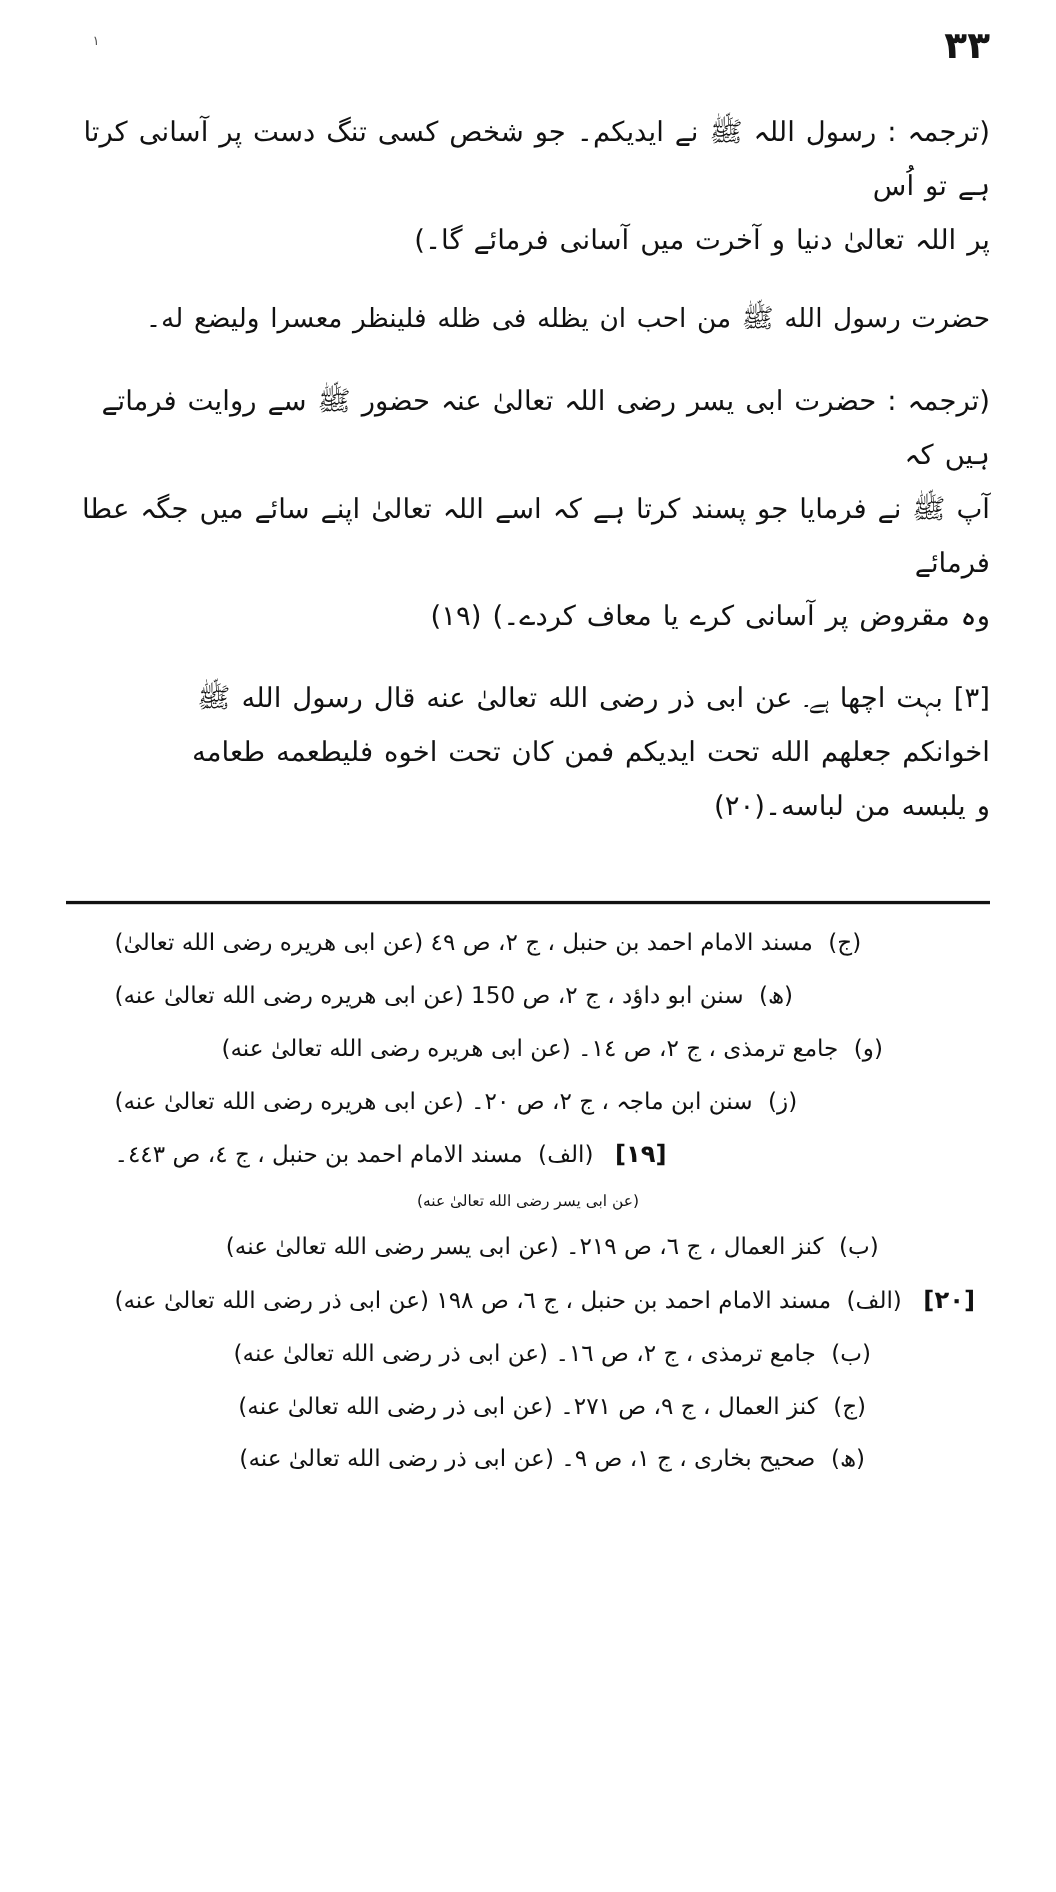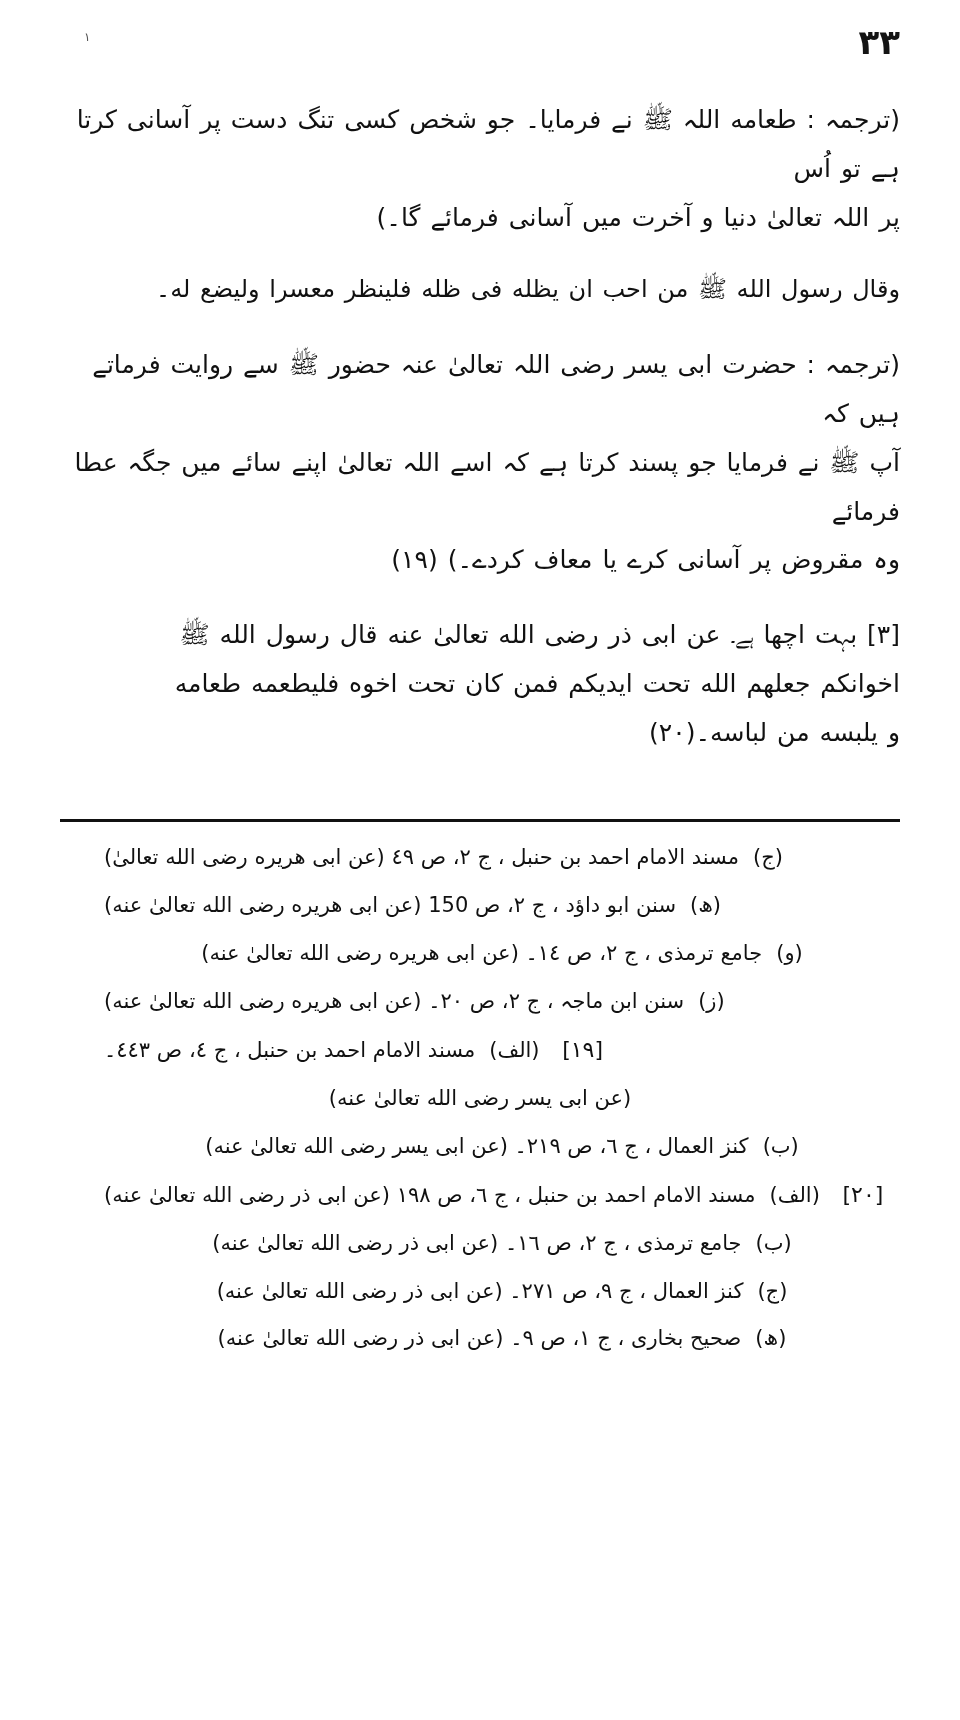--- a/index.html
+++ b/index.html
@@ -90,60 +90,60 @@
     margin-bottom: 12px;
     display: flex;
     flex-direction: row;
     align-items: baseline;
     justify-content: flex-start;
     gap: 14px;
   }
   .fn-row.align-center { justify-content: center; }
   .fn-row.align-right  { justify-content: flex-end; }
   .fn-marker {
-    font-weight: normal;
+    font-weight: bold;
     font-size: 22px;
     min-width: 58px;
     text-align: center;
     flex: 0 0 auto;
   }
   .fn-sub {
     flex: 0 0 auto;
   }
   .fn-text {
     flex: 0 1 auto;
     margin-left: 44px;
   }
   .fn-cont {
-    font-size: 21px;
+    font-size: 14px;
     line-height: 1.7;
     margin-bottom: 12px;
     text-align: center;
   }
   .spacer-sm { height: 10px; }
 </style>
 </head>
 <body>
 
 <div class="page">
 
   <div class="page-header">
     <div class="corner-mark">١</div>
     <div class="page-number">٣٣</div>
   </div>
 
   <div class="body-block">
 
     <div class="para">
-      <div class="line-right">(ترجمہ : طعامه اللہ ﷺ نے فرمایا۔ جو شخص کسی تنگ دست پر آسانی کرتا ہے تو اُس</div>
+      <div class="line-right">(ترجمہ : رسول اللہ ﷺ نے ايديكم۔ جو شخص کسی تنگ دست پر آسانی کرتا ہے تو اُس</div>
       <div class="line-center">پر اللہ تعالیٰ دنیا و آخرت میں آسانی فرمائے گا۔)</div>
     </div>
 
     <div class="para arabic">
-      <div class="line-center">وقال رسول الله ﷺ من احب ان يظله فى ظله فلينظر معسرا وليضع له۔</div>
+      <div class="line-center">حضرت رسول الله ﷺ من احب ان يظله فى ظله فلينظر معسرا وليضع له۔</div>
     </div>
 
     <div class="para">
       <div class="line-right">(ترجمہ : حضرت ابی یسر رضی اللہ تعالیٰ عنہ حضور ﷺ سے روایت فرماتے ہیں کہ</div>
       <div class="line-right">آپ ﷺ نے فرمایا جو پسند کرتا ہے کہ اسے اللہ تعالیٰ اپنے سائے میں جگہ عطا فرمائے</div>
       <div class="line-center">وہ مقروض پر آسانی کرے یا معاف کردے۔) (١٩)</div>
     </div>
 
     <div class="para">
       <div class="line-right">[٣] بہت اچھا ہے۔ عن ابى ذر رضى الله تعالىٰ عنه قال رسول الله ﷺ</div>

